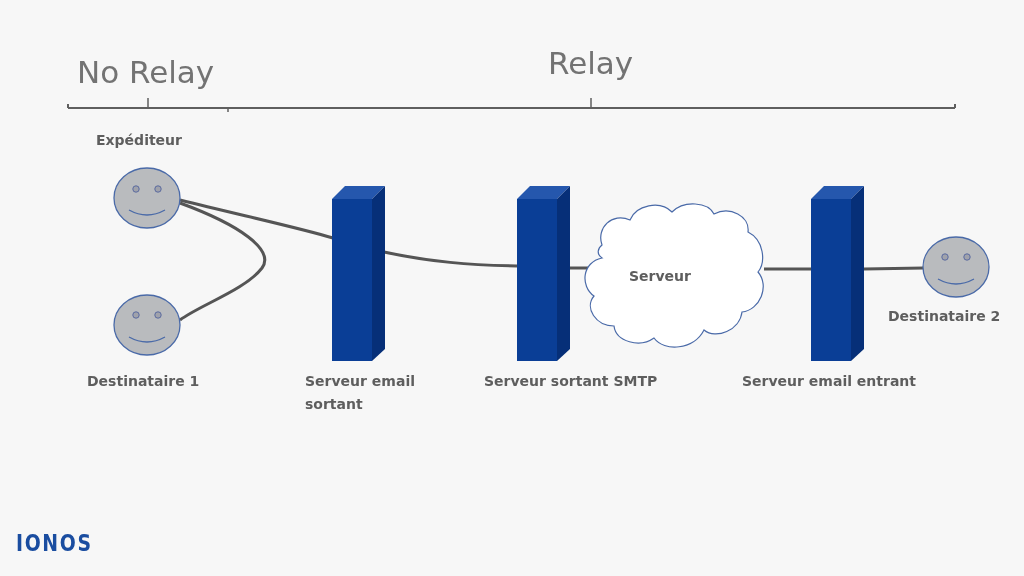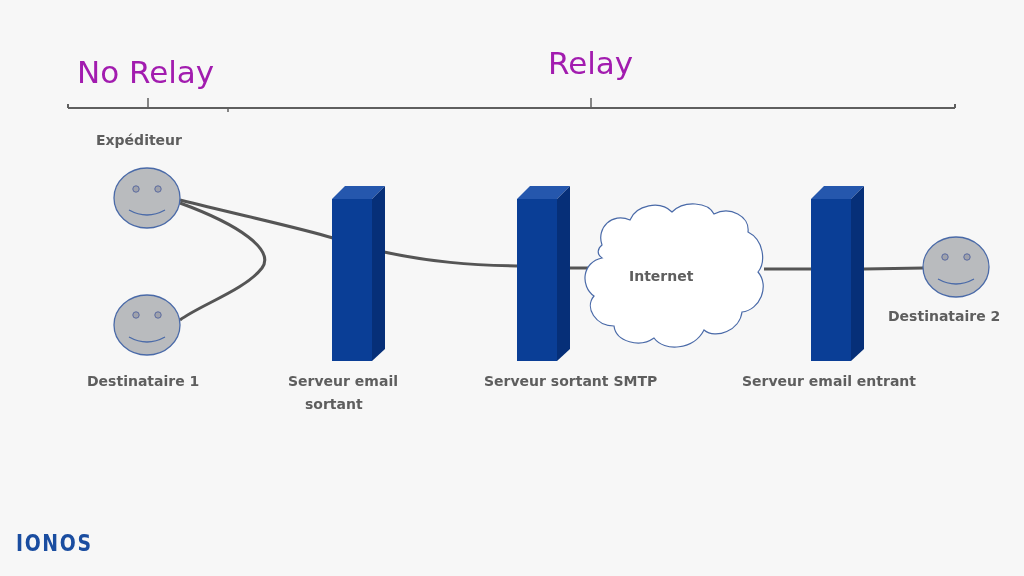--- a/index.html
+++ b/index.html
@@ -4,21 +4,21 @@
 <style>
   html, body { margin: 0; padding: 0; }
   body {
     width: 1024px; height: 576px; background: #f7f7f7;
     position: relative; overflow: hidden;
     font-family: "DejaVu Sans", sans-serif;
   }
   svg.diagram { position: absolute; left: 0; top: 0; }
   .section-label {
     position: absolute; font-family: "DejaVu Sans", sans-serif;
-    font-size: 31px; color: #a21caf; font-weight: normal; white-space: nowrap;
+    font-size: 31px; color: #737373; font-weight: normal; white-space: nowrap;
   }
   .node-label {
     position: absolute; font-family: "DejaVu Sans", sans-serif;
     font-size: 14px; font-weight: bold; color: #5e5e5e; line-height: 22px;
     white-space: nowrap;
   }
   .logo {
     position: absolute; left: 16px; top: 530px;
     font-family: "DejaVu Sans", sans-serif; font-weight: bold;
     font-size: 23px; letter-spacing: 2px; color: #1a4da0;
@@ -102,20 +102,20 @@
              C 580 286, 582 262, 602 258
              C 596 254, 598 248, 602 245 Z" fill="#ffffff" stroke="#4a6aa8" stroke-width="1.2"></path>
   </g>
 </svg>
 
 <div class="section-label" style="left:77px; top:54px;">No Relay</div>
 <div class="section-label" style="left:548px; top:45px;">Relay</div>
 
 <div class="node-label" style="left:96px; top:129px;">Expéditeur</div>
 <div class="node-label" style="left:87px; top:370px;">Destinataire 1</div>
-<div class="node-label" style="left:288px; top:370px;text-align:center;">Serveur email</div>
+<div class="node-label" style="left:305px; top:370px;text-align:center;">Serveur email</div>
 <div class="node-label" style="left:305px; top:393px;">sortant</div>
 <div class="node-label" style="left:484px; top:370px;">Serveur sortant SMTP</div>
-<div class="node-label" style="left:629px; top:265px;">Internet</div>
+<div class="node-label" style="left:629px; top:265px;">Serveur</div>
 <div class="node-label" style="left:742px; top:370px;">Serveur email entrant</div>
 <div class="node-label" style="left:888px; top:305px;">Destinataire 2</div>
 
 <div class="logo">IONOS</div>
 
 </body></html>

